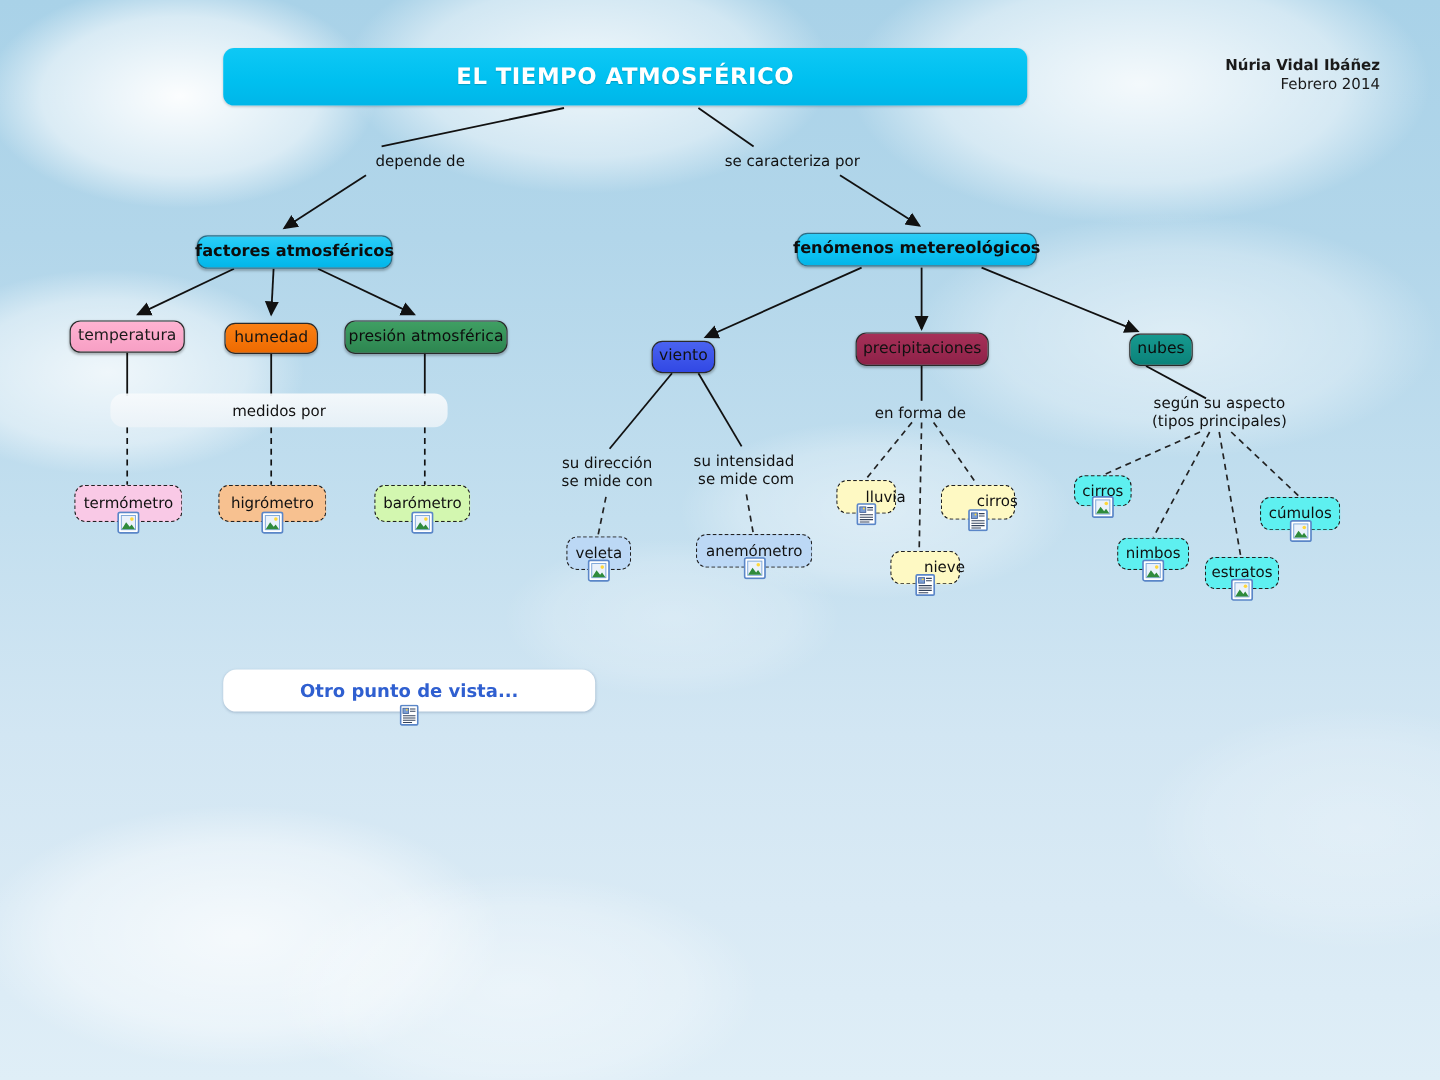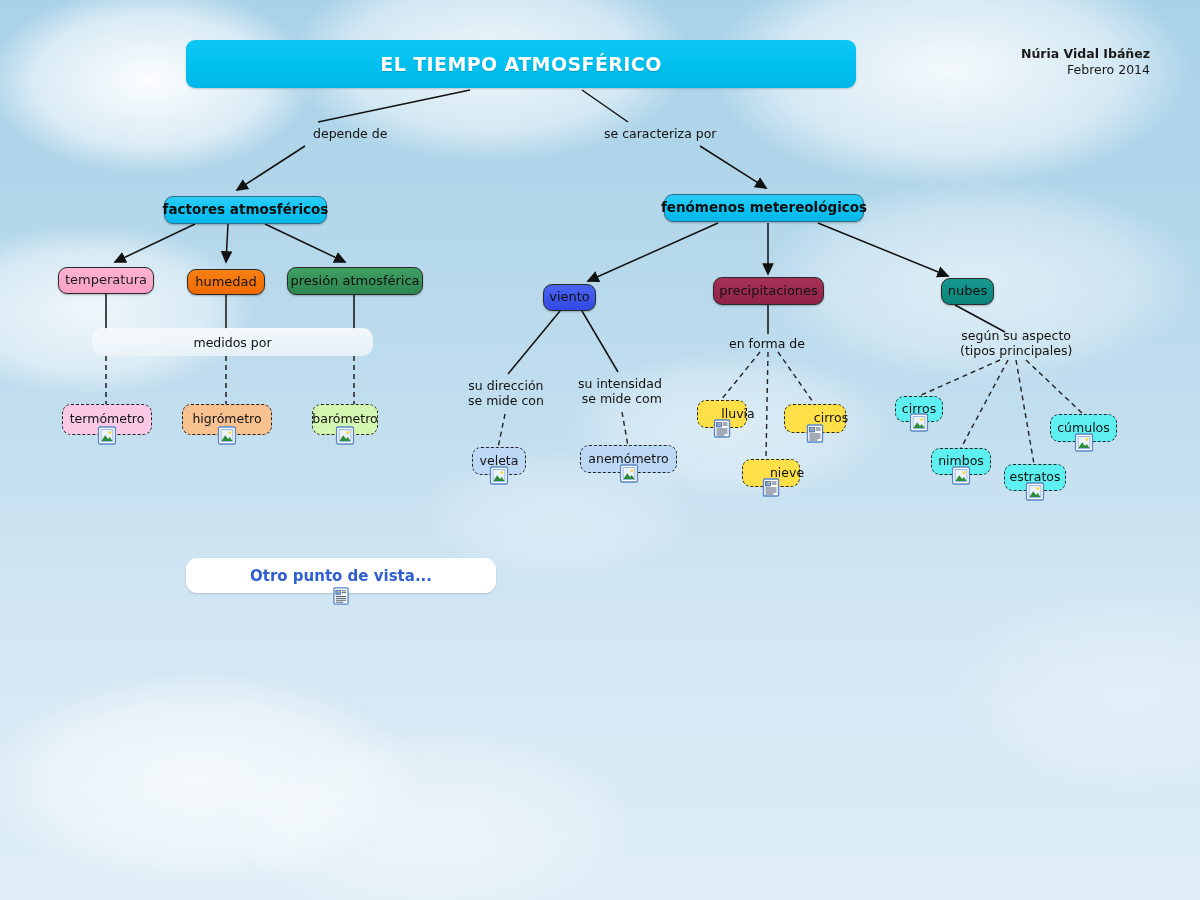--- a/index.html
+++ b/index.html
@@ -80,21 +80,21 @@
     border:1.6px dashed #222;
     border-radius:9px;
     font-size:12.5px;
     flex-direction:column;justify-content:center;
     padding:0 8px;
   }
   .l-pink  {background:#f9c9e6;}
   .l-peach {background:#f7c190;}
   .l-lgreen{background:#d3f7b0;}
   .l-lblue {background:#bcd8f5;}
-  .l-purple{background:#fde047;padding-left:40px;}
+  .l-purple{background:#fef9c3;padding-left:40px;}
   .l-cyan  {background:#5ef0f0;}
 
   .leaf .txt{display:block;}
   .ico{
     position:absolute;left:50%;transform:translateX(-50%);
     bottom:-11px;width:19px;height:19px;
   }
   .ico svg{display:block;}
 
   
@@ -228,21 +228,21 @@
     <span class="txt">higrómetro</span>
     <span class="ico">
       <svg width="19" height="19" viewBox="0 0 19 19">
           <rect x="1" y="1" width="17" height="17" rx="1.5" fill="#ffffff" stroke="#5a86c8" stroke-width="1.4"></rect>
           <rect x="3.6" y="3.6" width="11.8" height="11.8" fill="#eaf2fb" stroke="#7ea7d9" stroke-width=".8"></rect>
           <circle cx="12.4" cy="6.6" r="1.5" fill="#ffd73b"></circle>
           <path d="M4 15 L7.6 9.2 L10.6 13 L12.2 11 L15 15 z" fill="#2f8b3c"></path>
         </svg>
     </span>
   </div>
-  <div class="node leaf l-lgreen" style="left:312px;top:404px;width:66px;height:31px;">
+  <div class="node leaf l-lgreen" style="left:312px;top:404px;width:80px;height:31px;">
     <span class="txt">barómetro</span>
     <span class="ico">
       <svg width="19" height="19" viewBox="0 0 19 19">
           <rect x="1" y="1" width="17" height="17" rx="1.5" fill="#ffffff" stroke="#5a86c8" stroke-width="1.4"></rect>
           <rect x="3.6" y="3.6" width="11.8" height="11.8" fill="#eaf2fb" stroke="#7ea7d9" stroke-width=".8"></rect>
           <circle cx="12.4" cy="6.6" r="1.5" fill="#ffd73b"></circle>
           <path d="M4 15 L7.6 9.2 L10.6 13 L12.2 11 L15 15 z" fill="#2f8b3c"></path>
         </svg>
     </span>
   </div>

